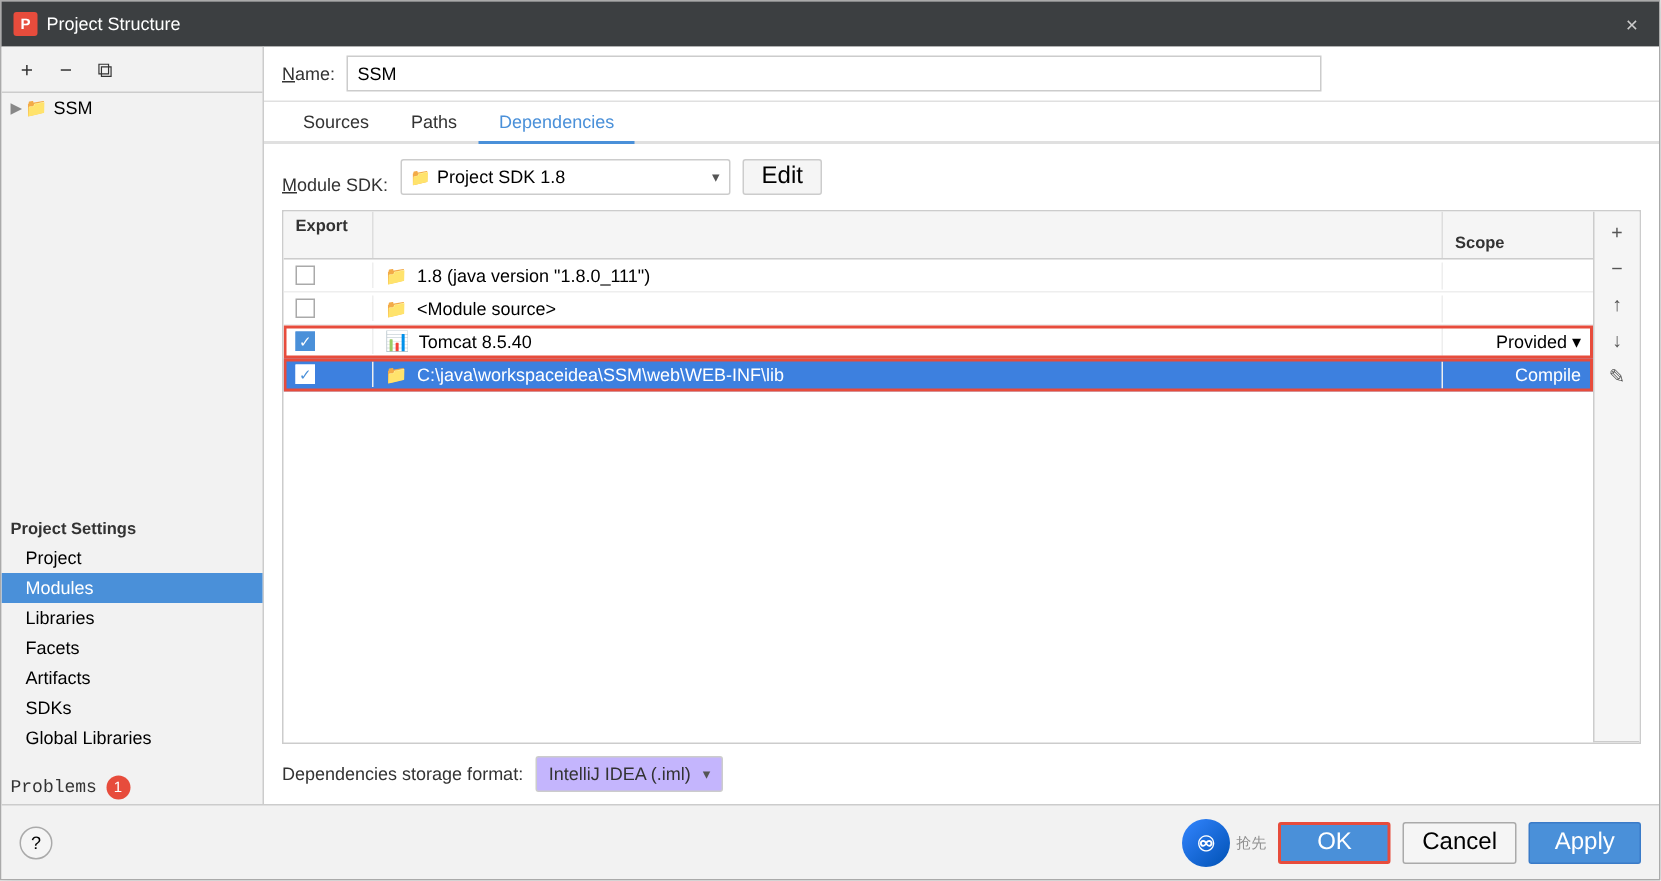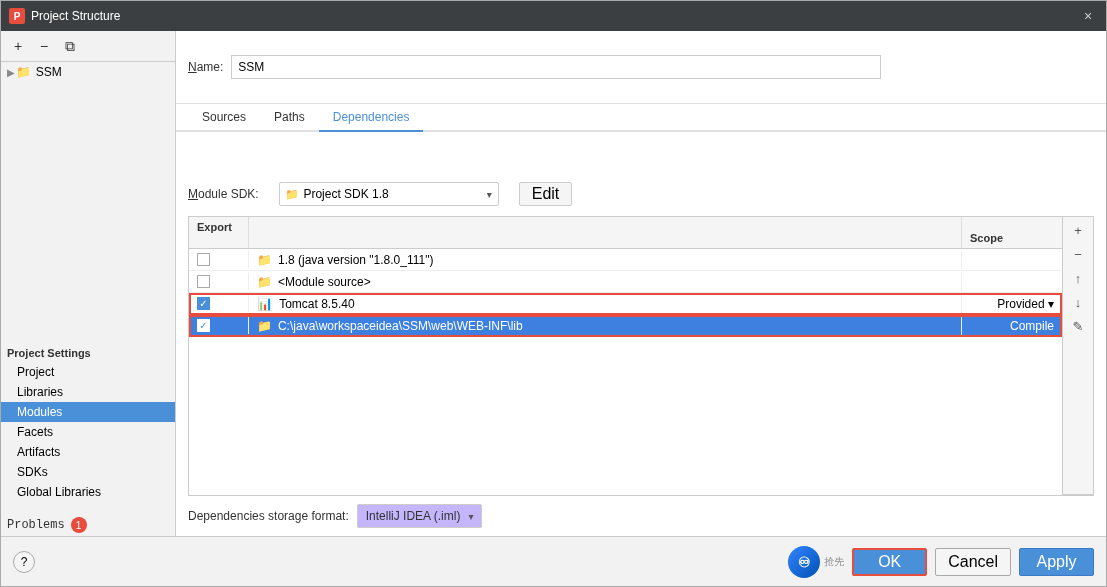--- a/index.html
+++ b/index.html
@@ -112,21 +112,21 @@
       flex: 1;
       display: flex;
       flex-direction: column;
       overflow: hidden;
       background: #fff;
     }
 
     .name-row {
       display: flex;
       align-items: center;
-      padding: 24px 12px;
+      padding: 6px 12px;
       border-bottom: 1px solid #e0e0e0;
       gap: 8px;
     }
     .name-label { font-size: 12px; color: #333; }
     .name-label u { text-decoration: underline; }
     .name-input {
       border: 1px solid #ccc;
       padding: 2px 6px;
       font-size: 12px;
       width: 650px;
@@ -154,24 +154,23 @@
     .tab-content {
       flex: 1;
       overflow: hidden;
       display: flex;
       flex-direction: column;
       padding: 10px 12px 0 12px;
     }
 
     .sdk-row {
       display: flex;
-      align-items: center;
-      gap: 20px;
+      align-items: flex-end;
+      gap: 8px;
       margin-bottom: 10px;
-      margin-top: 40px;
     }
     .sdk-label { font-size: 12px; color: #333; }
     .sdk-label u { text-decoration: underline; }
     .sdk-dropdown {
       display: flex;
       align-items: center;
       border: 1px solid #ccc;
       border-radius: 2px;
       padding: 2px 6px;
       font-size: 12px;
@@ -363,25 +362,25 @@
           <span class="expand-arrow">▶</span>
           <span class="tree-icon folder-yellow">📁</span>
           <span>SSM</span>
         </div>
       </div>
 
       <div class="section-header">Project Settings</div>
       <div class="sidebar-nav-item">
         <span>Project</span>
       </div>
+      <div class="sidebar-nav-item active">
+        <span>Modules</span>
+      </div>
       <div class="sidebar-nav-item">
         <span>Libraries</span>
-      </div>
-      <div class="sidebar-nav-item active">
-        <span>Modules</span>
       </div>
       <div class="sidebar-nav-item">
         <span>Facets</span>
       </div>
       <div class="sidebar-nav-item">
         <span>Artifacts</span>
       </div>
 
       <div class="sidebar-nav-item">
         <span>SDKs</span>

